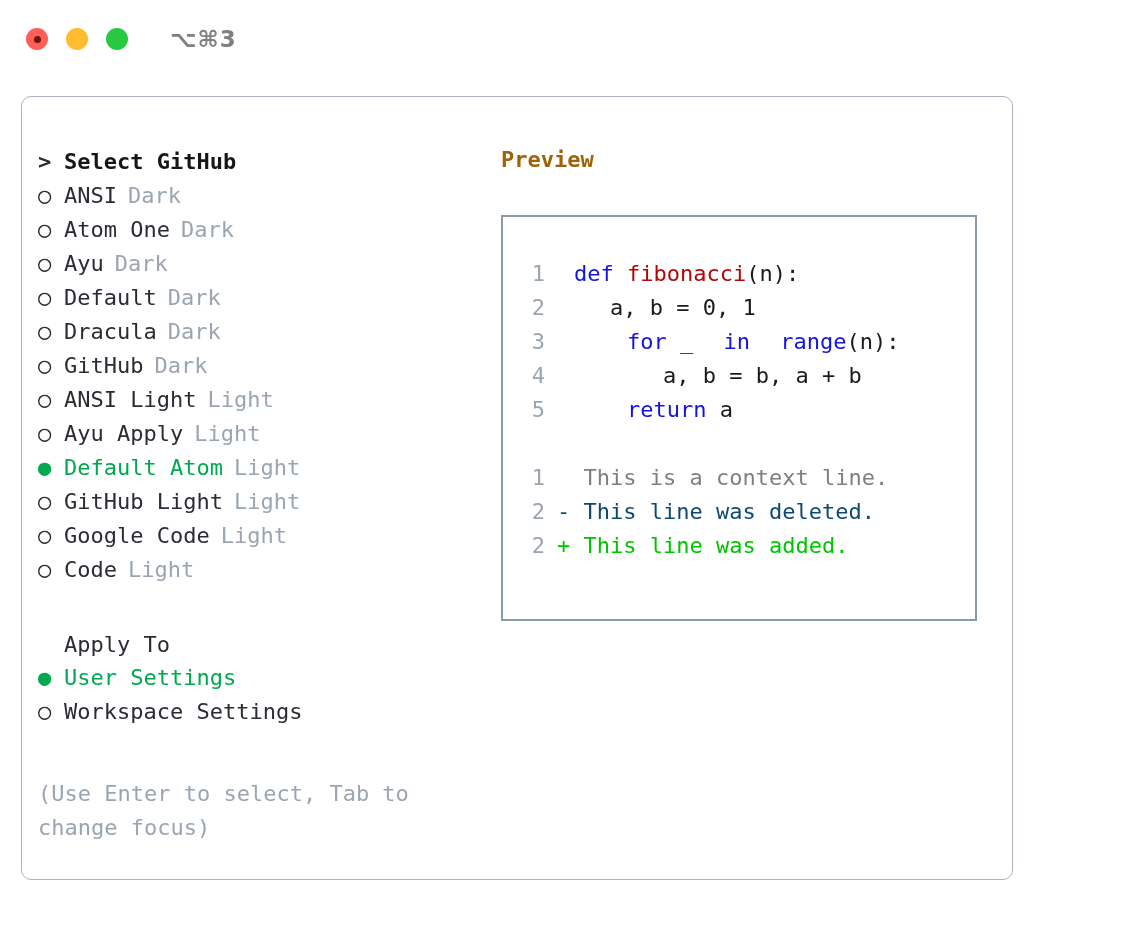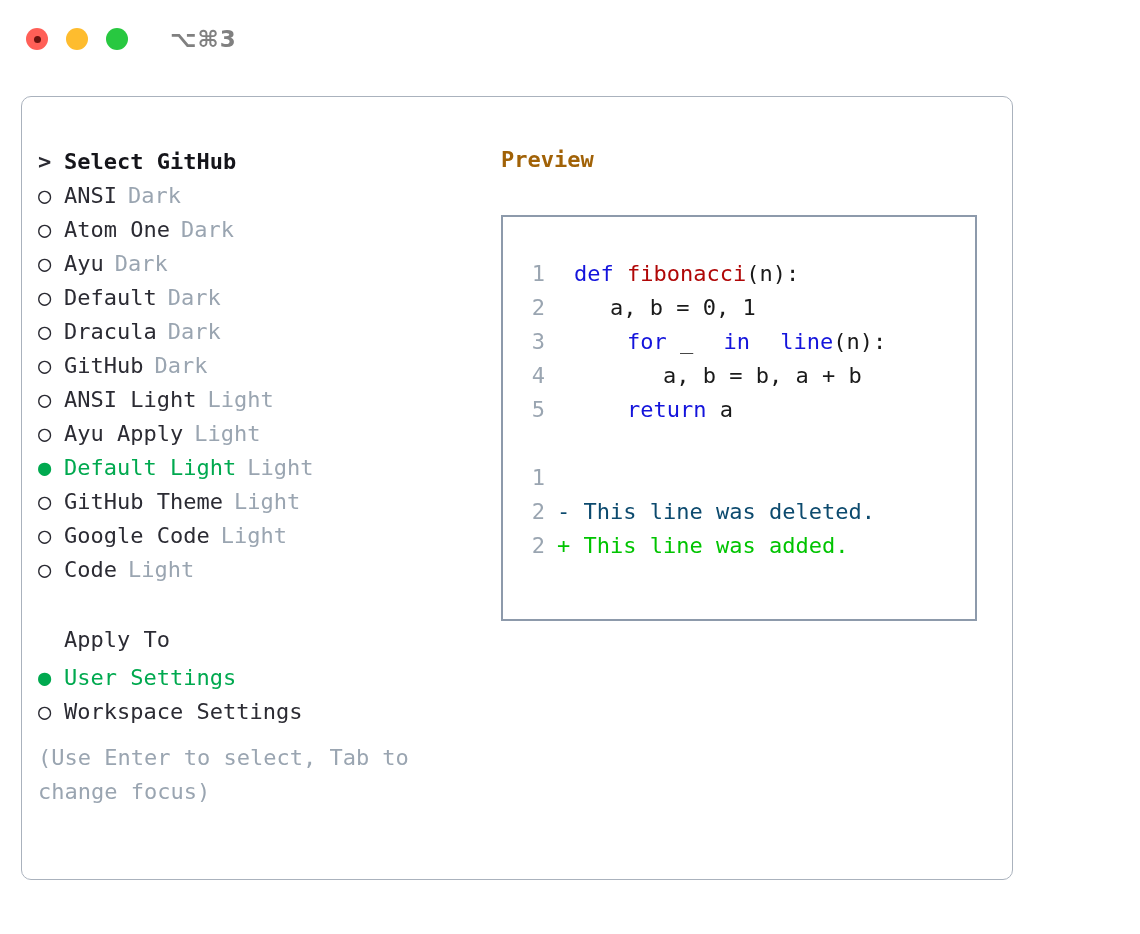--- a/index.html
+++ b/index.html
@@ -123,29 +123,29 @@
   }
   .row.header .marker { font-weight: bold; }
 
   .row.selected .marker { color: #00a94f; }
   .row.selected .row-label { color: #00a94f; }
 
   .spacer-lg { height: 40px; }
 
   .section-title {
     display: flex;
-    align-items: flex-start;
+    align-items: center;
     height: 34px;
     font-size: 22px;
     color: #2b2b33;
   }
   .section-title .marker { color: transparent; }
 
   .hint {
-    margin-top: 12px;
+    margin-top: 48px;
     font-size: 22px;
     line-height: 34px;
     color: #9aa5b1;
     width: 400px;
   }
 
   
   .right-col {
     position: absolute;
     left: 479px;
@@ -255,26 +255,26 @@
               <span class="row-label">ANSI Light</span>
               <span class="row-tag">Light</span>
             </div>
             <div class="row">
               <span class="marker">○</span>
               <span class="row-label">Ayu Apply</span>
               <span class="row-tag">Light</span>
             </div>
             <div class="row selected">
               <span class="marker">●</span>
-              <span class="row-label">Default Light</span>
-              <span class="row-tag">Light</span>
-            </div>
-            <div class="row">
-              <span class="marker">○</span>
-              <span class="row-label">GitHub Theme</span>
+              <span class="row-label">Default Atom</span>
+              <span class="row-tag">Light</span>
+            </div>
+            <div class="row">
+              <span class="marker">○</span>
+              <span class="row-label">GitHub Light</span>
               <span class="row-tag">Light</span>
             </div>
             <div class="row">
               <span class="marker">○</span>
               <span class="row-label">Google Code</span>
               <span class="row-tag">Light</span>
             </div>
             <div class="row">
               <span class="marker">○</span>
               <span class="row-label">Code</span>
@@ -303,27 +303,27 @@
         <div class="hint">(Use Enter to select, Tab to change focus)</div>
       </div>
 
       <div class="right-col">
         <div class="preview-title">Preview</div>
 
         <div class="preview-box">
           <div id="code-block">
               <div class="code-line"><span class="lineno">1</span><span class="code-text"><span class="tok-kw">def </span><span class="tok-fn">fibonacci</span><span class="tok-plain">(n):</span></span></div>
               <div class="code-line"><span class="lineno">2</span><span class="code-text"><span class="tok-plain">    a, b = 0, 1</span></span></div>
-              <div class="code-line"><span class="lineno">3</span><span class="code-text"><span class="tok-plain">    </span><span class="tok-kw">for</span><span class="tok-plain"> _ </span><span class="tok-kw">in</span><span class="tok-plain"> </span><span class="tok-kw">line</span><span class="tok-plain">(n):</span></span></div>
+              <div class="code-line"><span class="lineno">3</span><span class="code-text"><span class="tok-plain">    </span><span class="tok-kw">for</span><span class="tok-plain"> _ </span><span class="tok-kw">in</span><span class="tok-plain"> </span><span class="tok-kw">range</span><span class="tok-plain">(n):</span></span></div>
               <div class="code-line"><span class="lineno">4</span><span class="code-text"><span class="tok-plain">        a, b = b, a + b</span></span></div>
               <div class="code-line"><span class="lineno">5</span><span class="code-text"><span class="tok-plain">    </span><span class="tok-kw">return</span><span class="tok-plain"> a</span></span></div>
             </div>
           <div class="diff-gap"></div>
           <div id="diff-block">
-              <div class="code-line diff-context"><span class="lineno">1</span></div>
+              <div class="code-line diff-context"><span class="lineno">1</span><span class="code-text"><span> </span> <span>This is a context line.</span></span></div>
               <div class="code-line diff-del"><span class="lineno">2</span><span class="code-text"><span>-</span> <span>This line was deleted.</span></span></div>
               <div class="code-line diff-add"><span class="lineno">2</span><span class="code-text"><span>+</span> <span>This line was added.</span></span></div>
             </div>
         </div>
       </div>
 
     </div>
   </div>
 </div>
 

